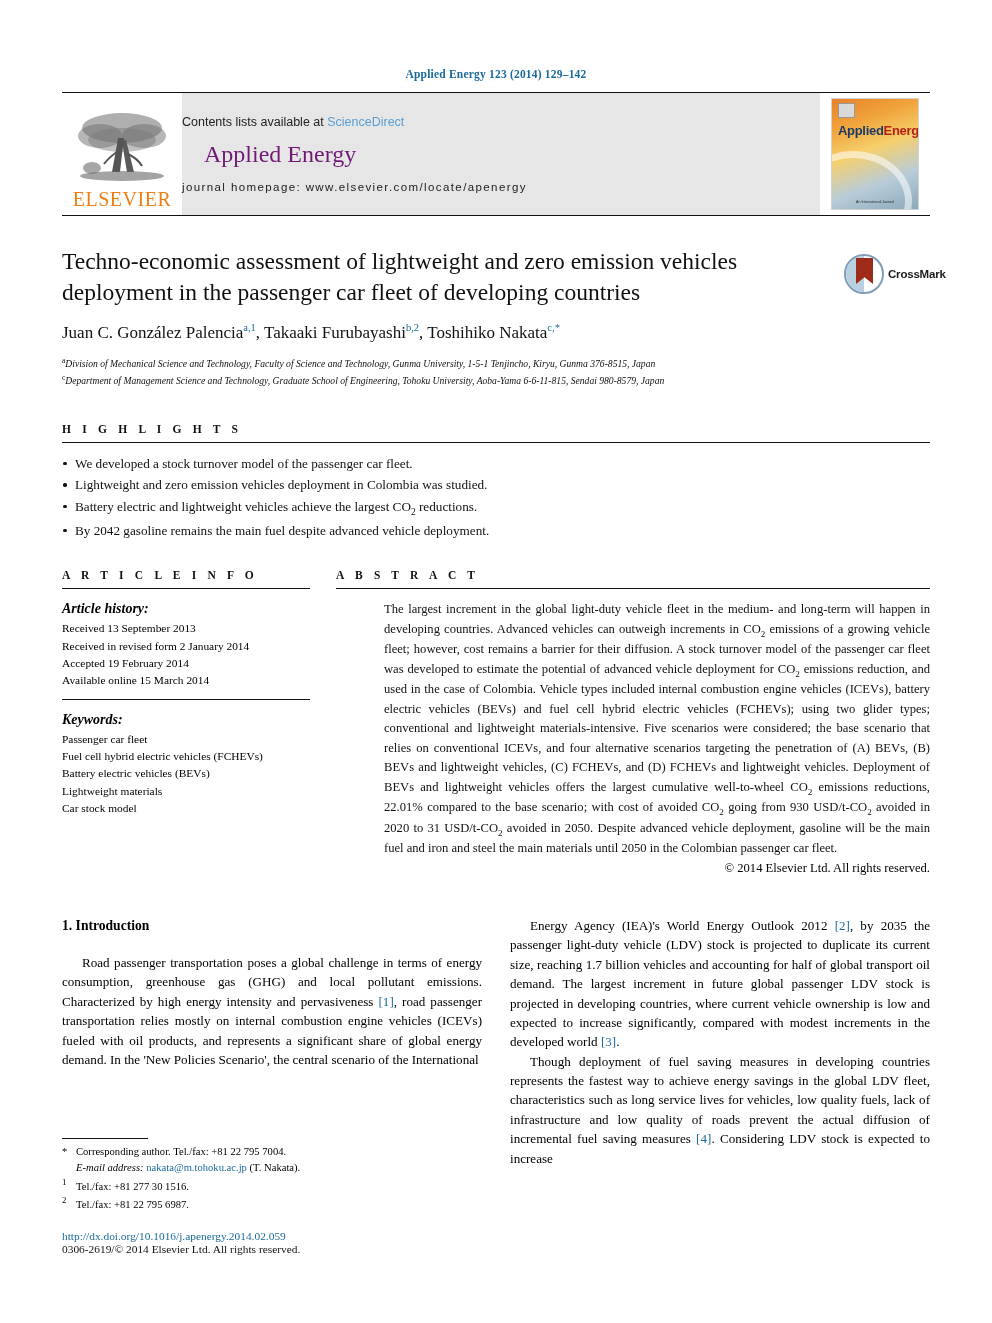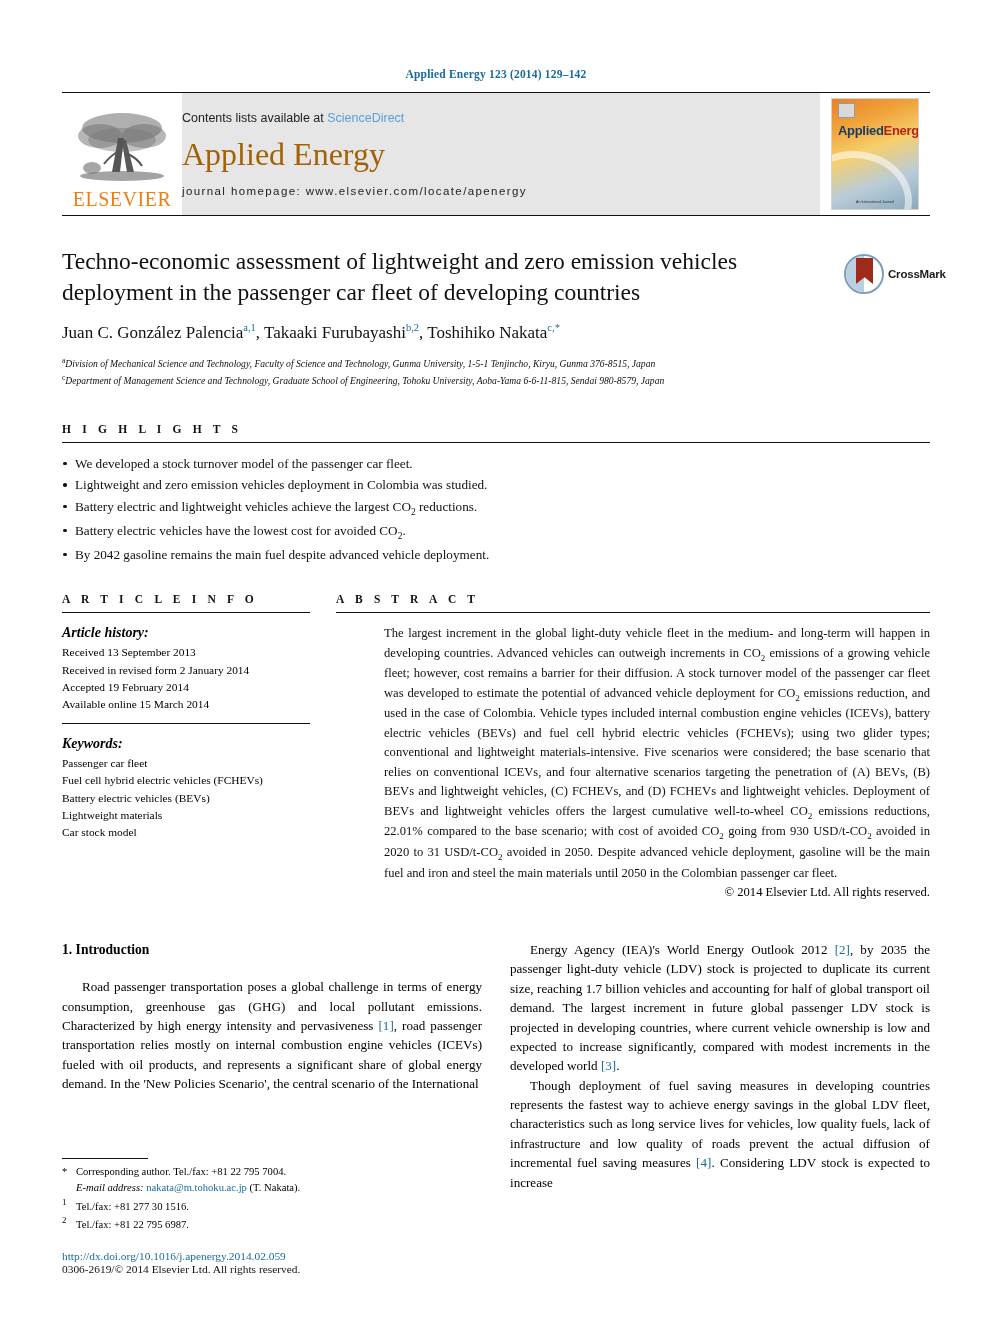--- a/index.html
+++ b/index.html
@@ -63,23 +63,24 @@
     gap: 13px;
   }
   .contents-line {
     font-family: "Liberation Sans", sans-serif;
     font-size: 12.5px;
     color: #222;
   }
   .contents-line .sd { color: #5a9fd4; }
   .journal-name {
     font-family: "Liberation Serif", serif;
-    font-size: 32px;
-    color: #a16207;
+    font-size: 24px;
+    color: #701a75;
     line-height: 1.05;
+    margin-left: 22px;
   }
   .homepage-line {
     font-family: "Liberation Sans", sans-serif;
     font-size: 11.5px;
     letter-spacing: 1.4px;
     color: #222;
   }
   .cover-thumb {
     flex: 0 0 110px;
     width: 110px;
@@ -247,21 +248,21 @@
     margin: 0 0 17px 0;
   }
   .bcol p { margin: 0; text-indent: 20px; }
   .bcol p + p { margin-top: 0; }
   .ref { color: #1a6b9a; }
 
   
   .footnotes {
     position: absolute;
     left: 62px;
-    bottom: 48px;
+    bottom: 68px;
     width: 410px;
   }
   .fn-rule { width: 86px; border: 0; border-top: 0.9px solid #111; margin: 0 0 5px 0; }
   .fn { font-size: 10.6px; line-height: 1.52; padding-left: 14px; text-indent: -14px; }
   .fn .marker { display: inline-block; width: 14px; text-indent: 0; }
   .fn em { font-style: italic; }
   .fn a, .link { color: #1a6b9a; text-decoration: none; }
   .doi-block { margin-top: 17px; }
   .doi-line { font-size: 11.4px; color: #1a6b9a; }
   .issn-line { font-size: 11.4px; color: #111; margin-top: 1px; }
@@ -334,21 +335,20 @@
     </div>
   </div>
 
   <div class="highlights">
     <div class="sec-label">H I G H L I G H T S</div>
     <hr class="rule">
     <ul class="hl-list">
       <li><span>We developed a stock turnover model of the passenger car fleet.</span></li>
       <li><span>Lightweight and zero emission vehicles deployment in Colombia was studied.</span></li>
       <li>Battery electric and lightweight vehicles achieve the largest CO<sub>2</sub> reductions.</li>
-      <li>Battery electric vehicles have the lowest cost for avoided CO<sub>2</sub>.</li>
       <li><span>By 2042 gasoline remains the main fuel despite advanced vehicle deployment.</span></li>
     </ul>
   </div>
 
   <div class="info-abs">
 
     <div class="col-info">
       <div class="sec-label">A R T I C L E    I N F O</div>
       <hr class="rule">
       <div class="ih-body" style="margin-top:9px;">

